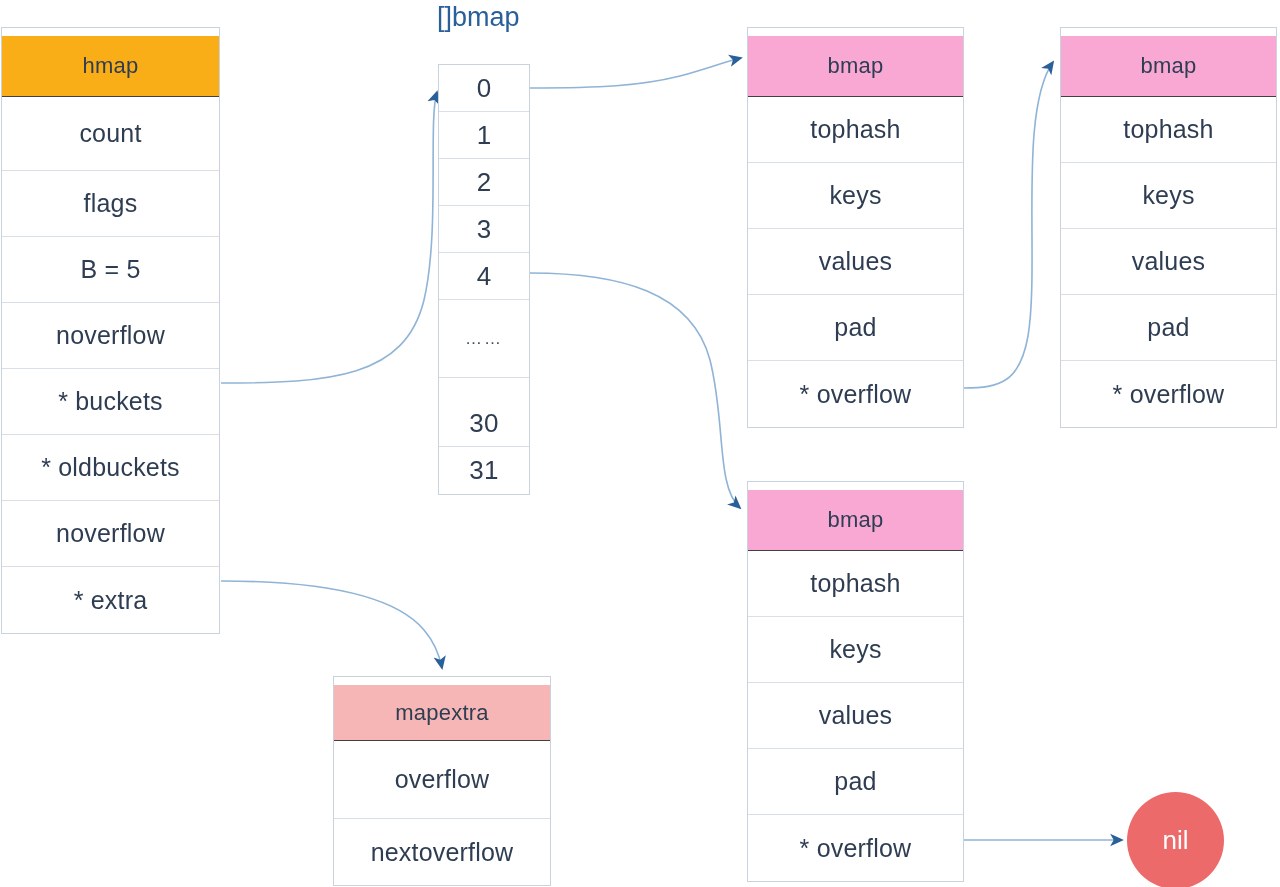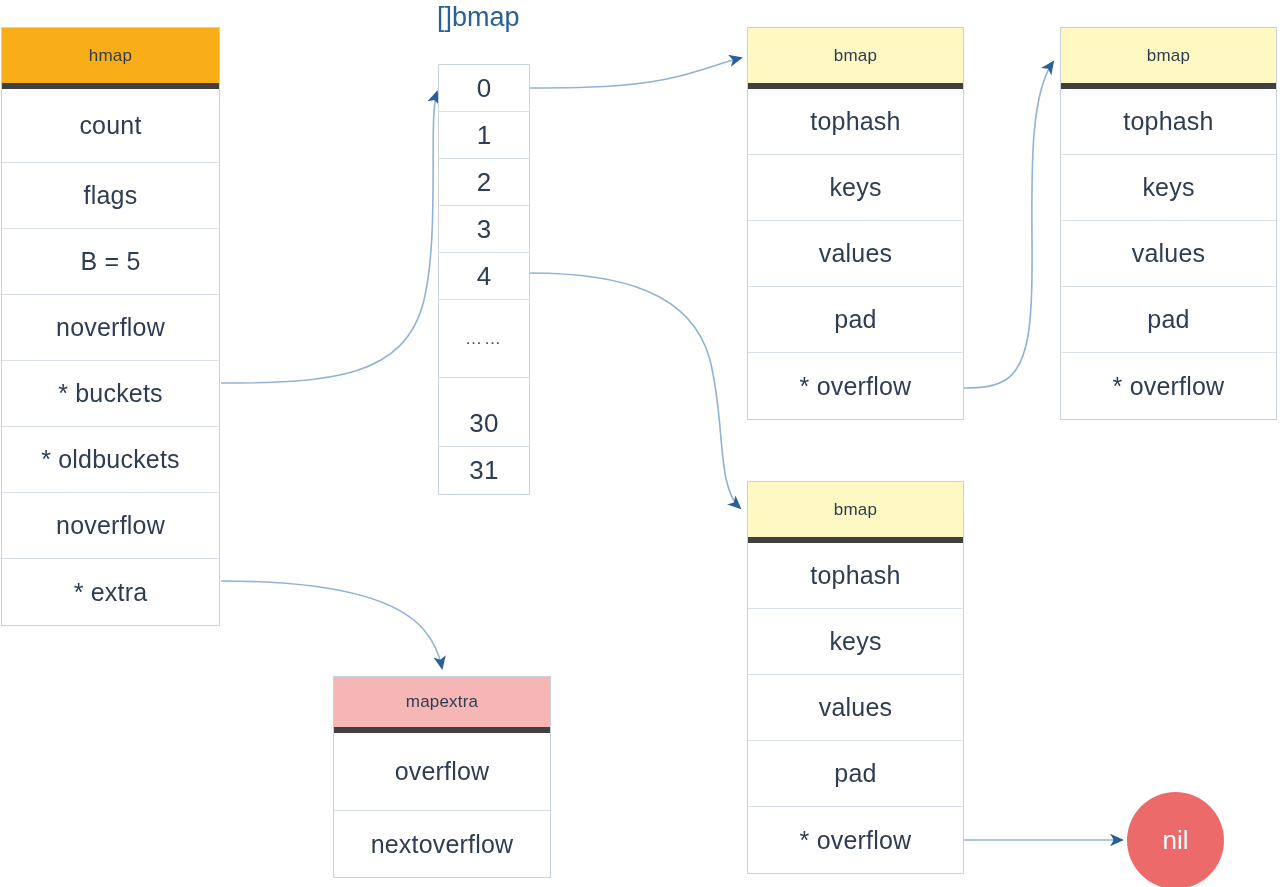--- a/index.html
+++ b/index.html
@@ -46,25 +46,26 @@
     text-align: center;
     border-bottom: 1px solid #d8dfe6;
     font-size: 25px;
     letter-spacing: 0.2px;
     color: #2e3d52;
     background: #ffffff;
     white-space: nowrap;
   }
   .row:last-child { border-bottom: none; }
   .row.head {
-    font-size: 17px;
-    border-bottom: 6px solid #404040;
+    font-size: 22px;
+    border-bottom: 1px solid #404040;
+    margin-top: 8px;
   }
   .head-amber { background: #f9ae17; }
-  .head-green { background: #fef9c3; }
+  .head-green { background: #f9a8d4; }
   .head-pink  { background: #f6b6b6; }
 
   .arr {
     border: 1px solid #c9d3dd;
     background: #ffffff;
   }
   .arr .row { font-size: 26px; }
   .arr .row.dots {
     font-size: 17px;
     letter-spacing: 2px;

